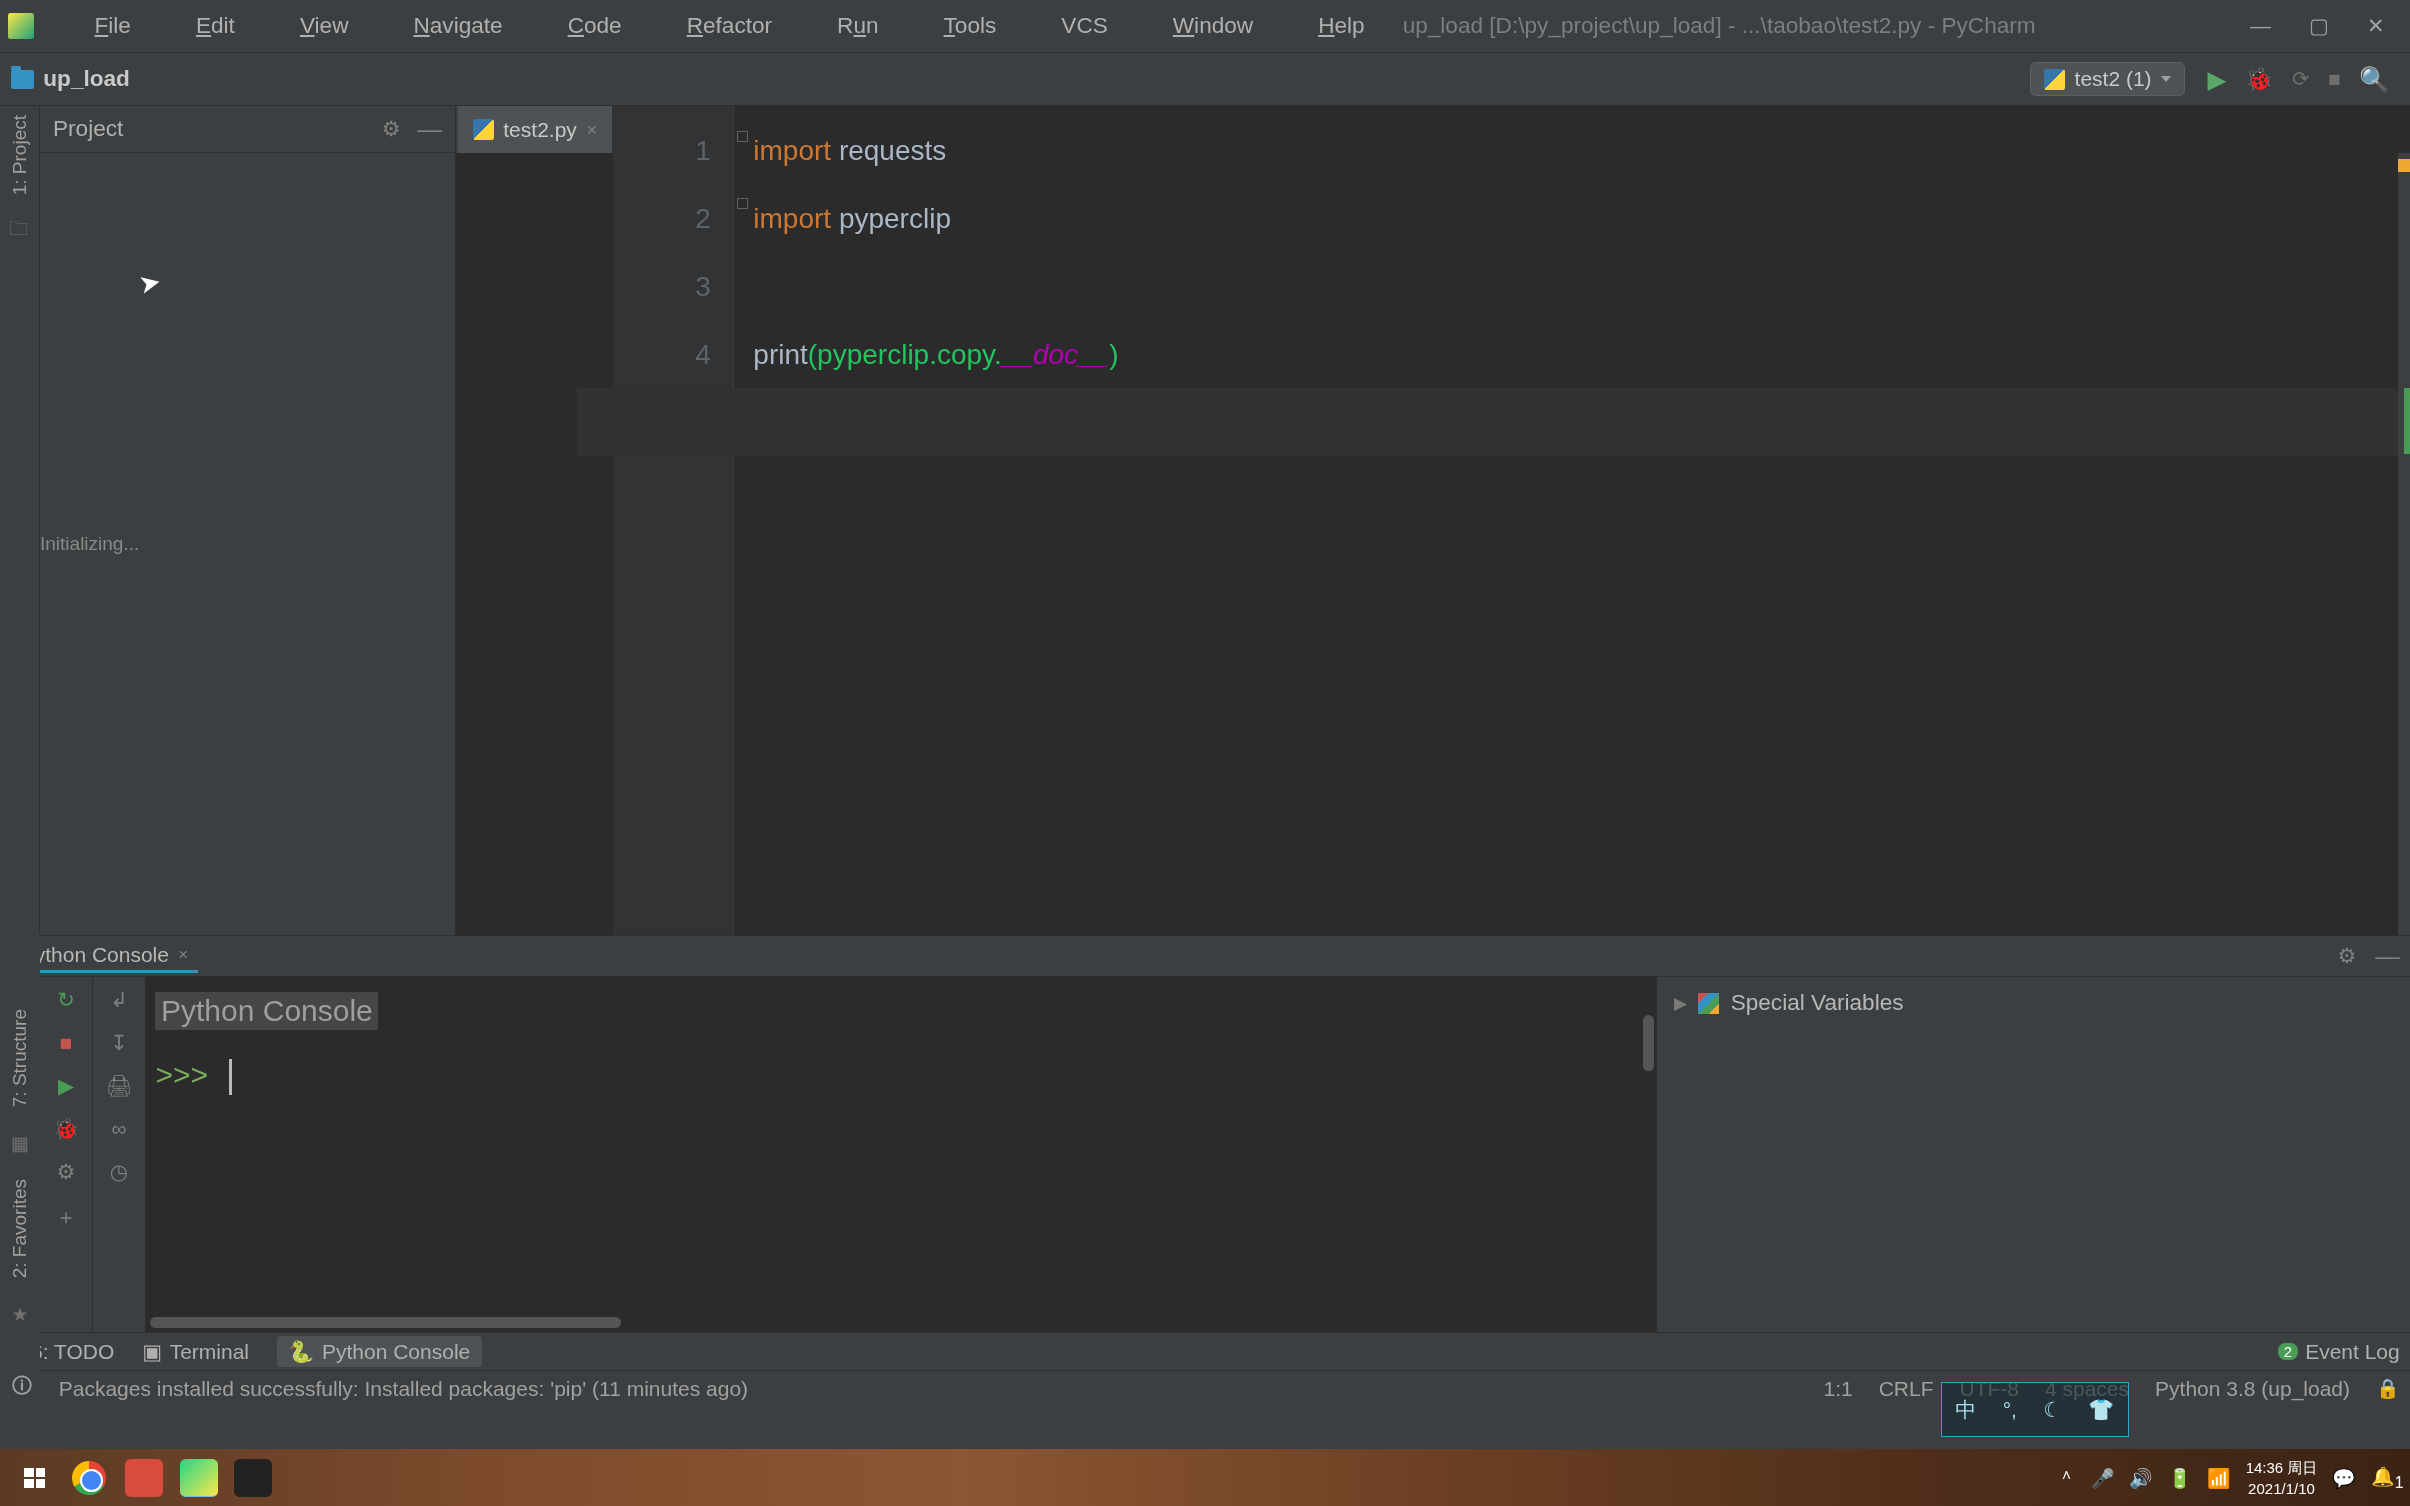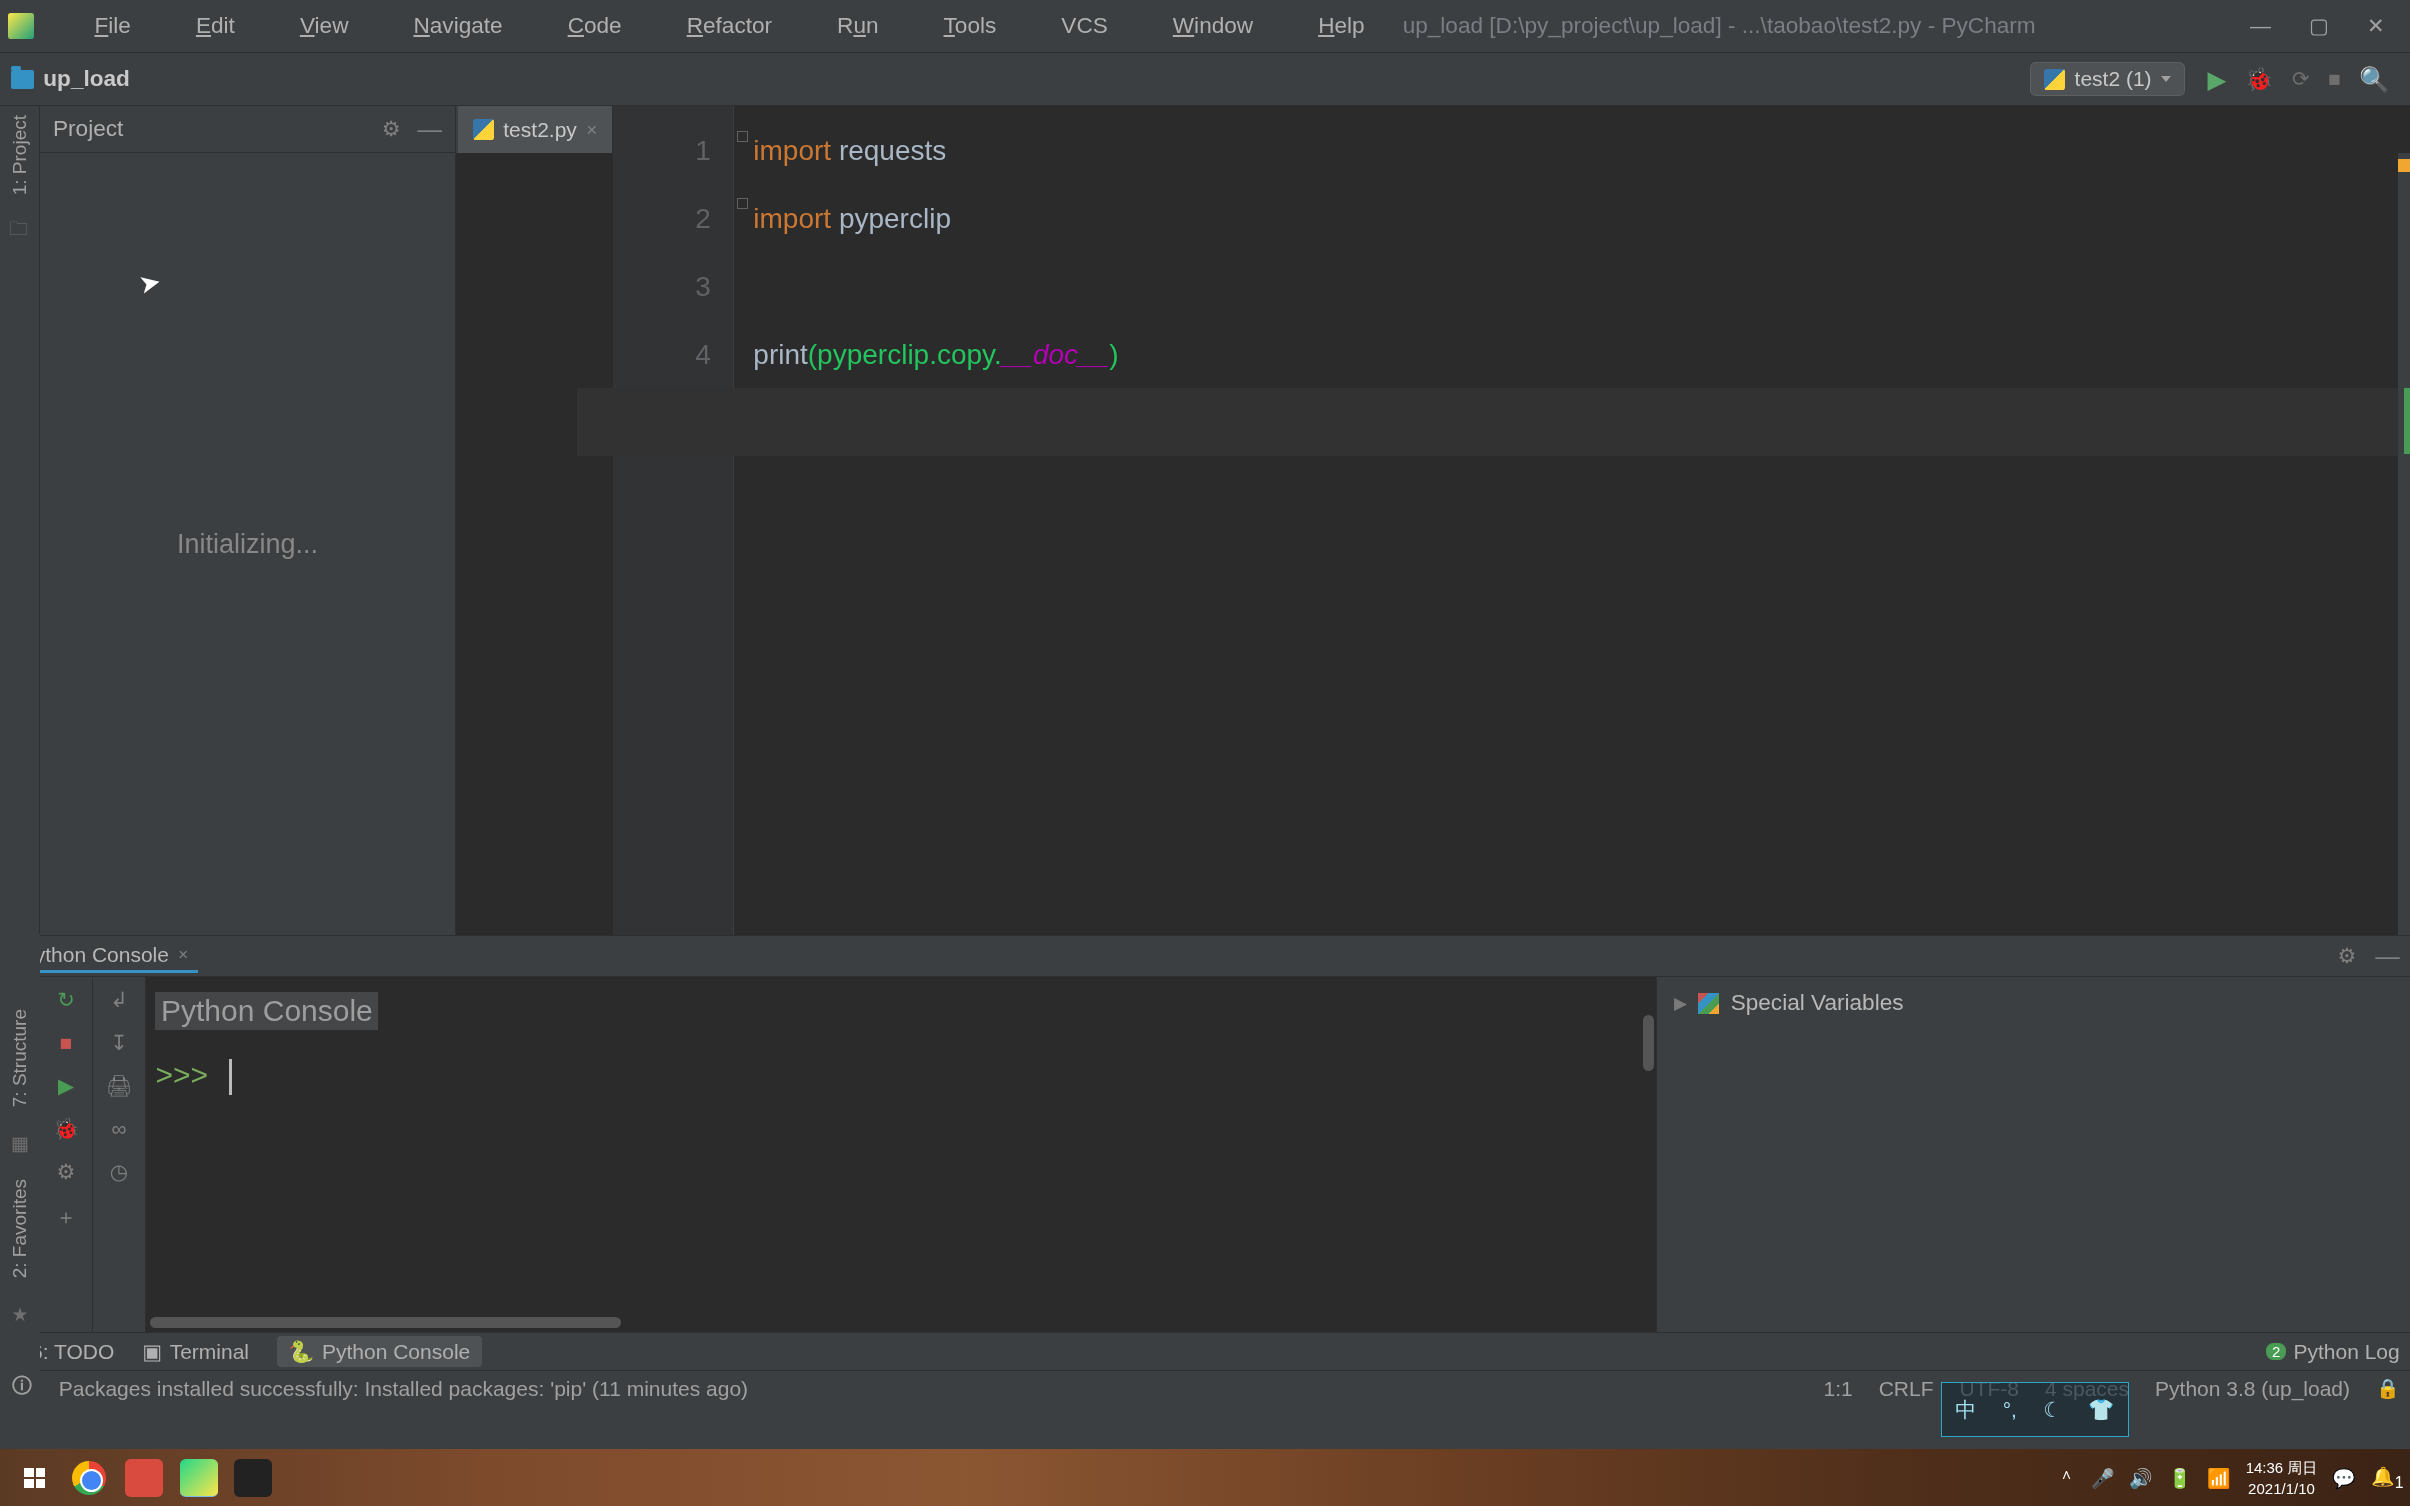--- a/index.html
+++ b/index.html
@@ -152,23 +152,22 @@
   padding: 0 13px;
   border-bottom: 0.9px solid #2d2f30;
 }
 .project-header .label { font-size: 22.6px; color: #b0b0b0; flex: 1; }
 .project-header .gear { font-size: 21px; color: #808080; margin-right: 17px; }
 .project-header .minimize { font-size: 24.5px; color: #808080; }
 .project-body {
   flex: 1;
   display: flex;
   align-items: center;
-  justify-content: center;
   color: #888;
-  font-size: 27px;
+  font-size: 19px;
 }
 .mouse-cursor {
   position: absolute;
   left: 139px;
   top: 268px;
   font-size: 26px;
   color: #fff;
   transform: rotate(-12deg);
 }
 
@@ -652,21 +651,21 @@
     <span>▣</span>
     <span>Terminal</span>
   </div>
   <div class="tt active">
     <span>🐍</span>
     <span>Python Console</span>
   </div>
   <div class="spacer"></div>
   <div class="eventlog">
     <span class="badge">2</span>
-    <span>Python Log</span>
+    <span>Event Log</span>
   </div>
 </div>
 
 <div class="status-bar">
   <span>🛈</span>
   <div class="msg">Packages installed successfully: Installed packages: 'pip' (11 minutes ago)</div>
   <span>1:1</span>
   <span>CRLF</span>
   <span>UTF-8</span>
   <span>4 spaces</span>

